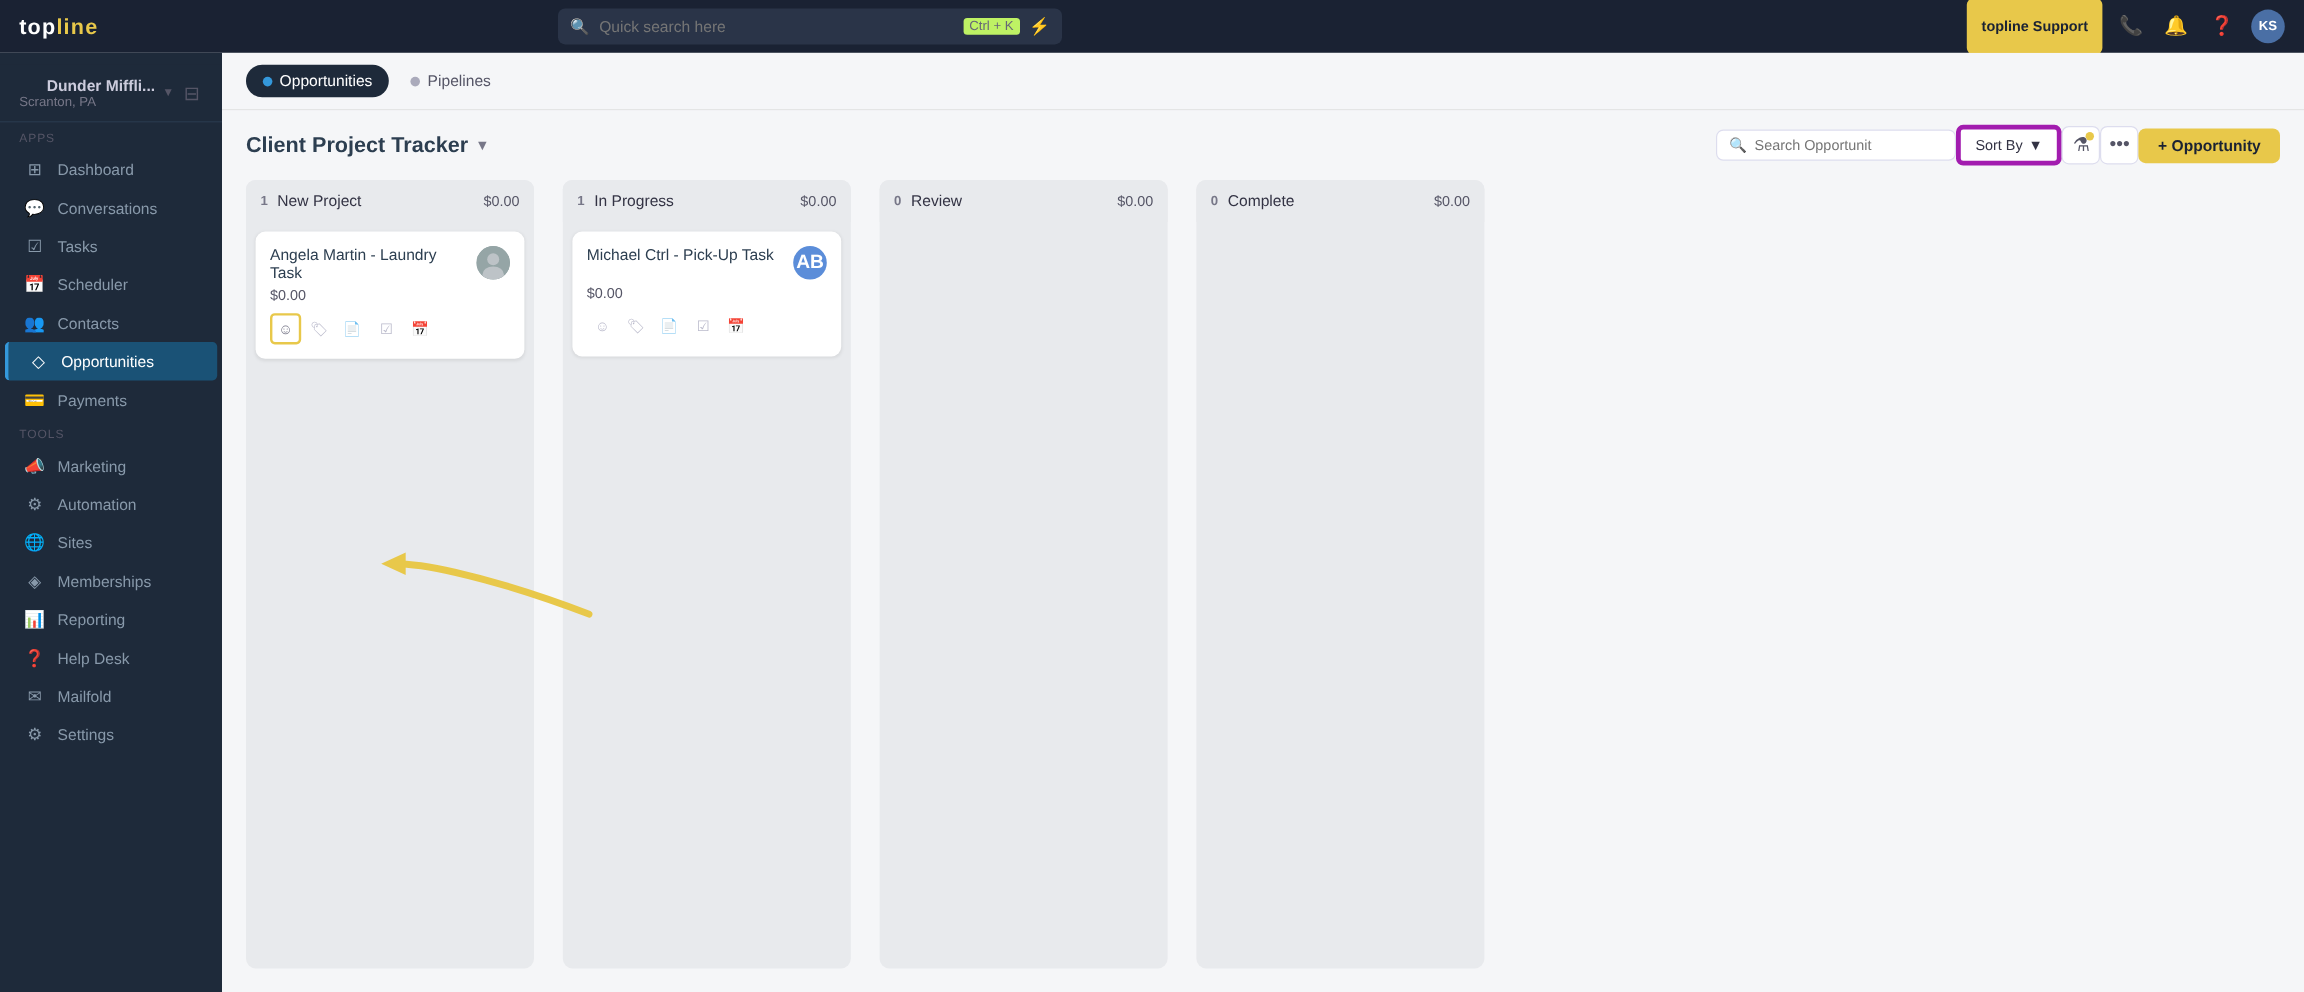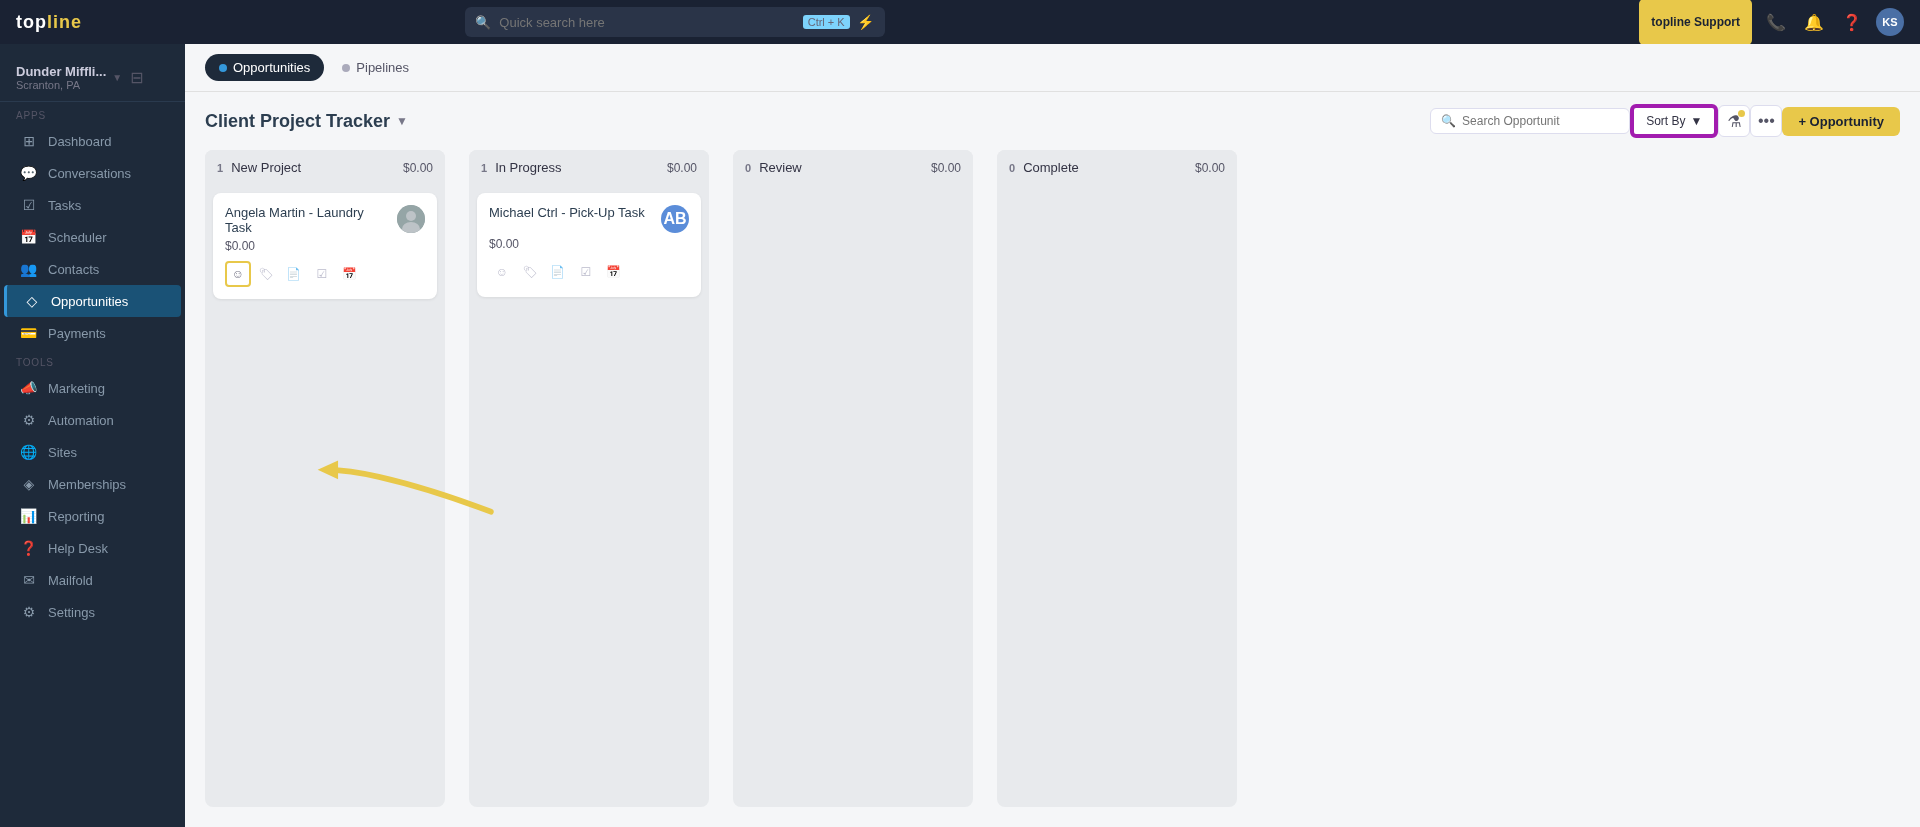--- a/index.html
+++ b/index.html
@@ -38,21 +38,21 @@
       background: transparent;
       border: none;
       outline: none;
       color: #aab;
       font-size: 13px;
       flex: 1;
     }
     .search-shortcut {
       font-size: 11px;
       color: #667;
-      background: #7dd3fc;
+      background: #bef264;
       padding: 1px 5px;
       border-radius: 3px;
       text-align: center;
     }
     .topnav-right {
       margin-left: auto;
       display: flex;
       align-items: center;
       gap: 10px;
     }
@@ -133,20 +133,21 @@
       display: flex;
       align-items: center;
       padding: 10px 16px;
       background: #1e2a3a;
       border-bottom: 1px solid #2a3a4e;
     }
     .workspace-name {
       color: #ccd;
       font-size: 13px;
       font-weight: 600;
+      margin-left: 23px;
     }
     .workspace-sub {
       color: #778;
       font-size: 11px;
     }
     .workspace-chevron {
       color: #556;
       margin-left: 6px;
       font-size: 10px;
     }

